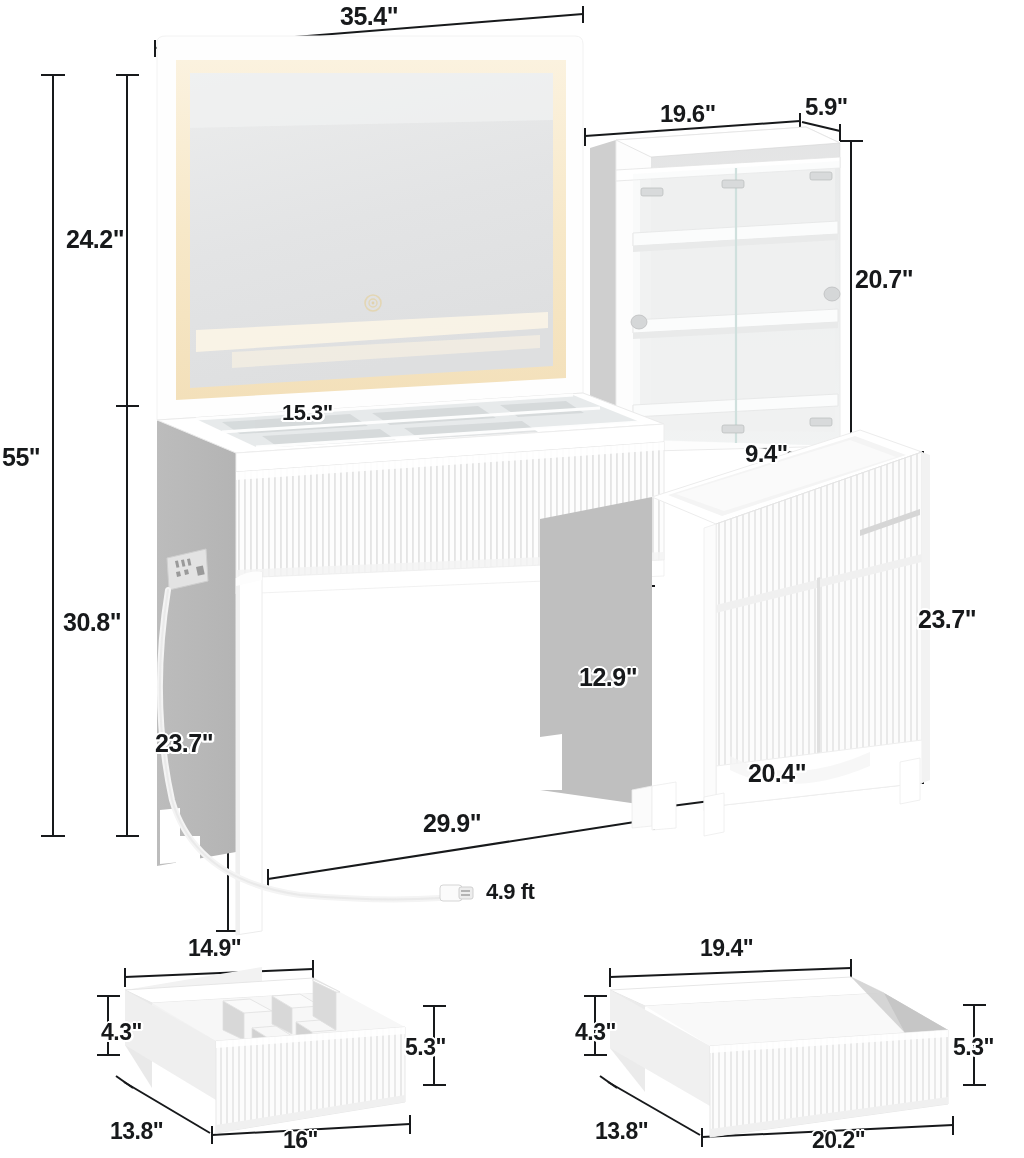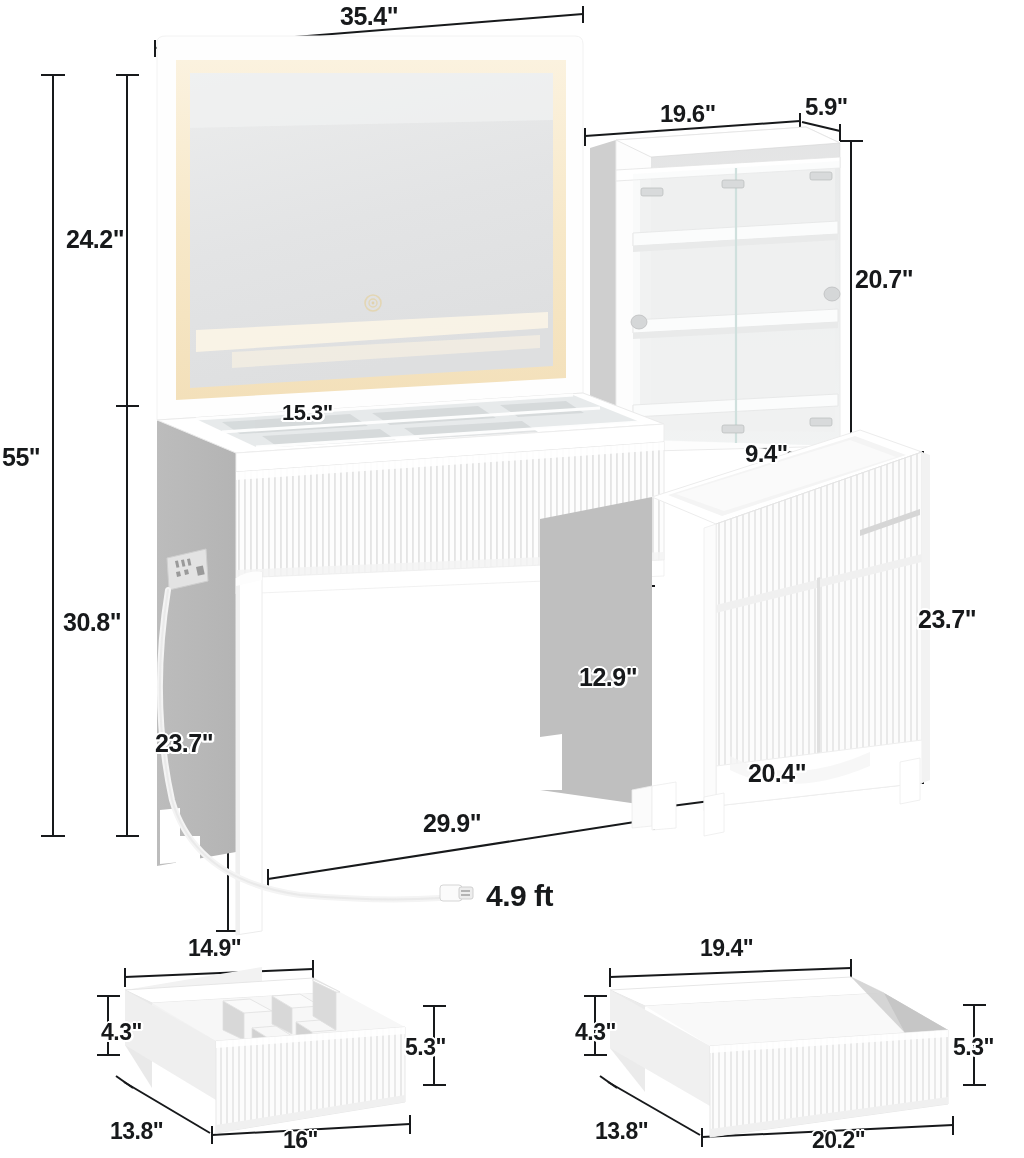--- a/index.html
+++ b/index.html
@@ -419,21 +419,21 @@
 
 </svg>
 
 <div class="dimlabel" style="left:340px;top:2px;font-size:25px;">35.4"</div>
 <div class="dimlabel" style="left:66px;top:225px;font-size:25px;">24.2"</div>
 <div class="dimlabel" style="left:2px;top:443px;font-size:25px;">55"</div>
 <div class="dimlabel" style="left:63px;top:608px;font-size:25px;">30.8"</div>
 <div class="dimlabel" style="left:282px;top:400px;font-size:22px;">15.3"</div>
 <div class="dimlabel" style="left:155px;top:729px;font-size:25px;">23.7"</div>
 <div class="dimlabel" style="left:423px;top:809px;font-size:25px;">29.9"</div>
-<div class="dimlabel" style="left:486px;top:879px;font-size:30px;text-align:right;">4.9 ft</div>
+<div class="dimlabel" style="left:486px;top:879px;font-size:22px;text-align:right;">4.9 ft</div>
 <div class="dimlabel" style="left:660px;top:100px;font-size:24px;">19.6"</div>
 <div class="dimlabel" style="left:805px;top:93px;font-size:24px;">5.9"</div>
 <div class="dimlabel" style="left:855px;top:265px;font-size:25px;">20.7"</div>
 <div class="dimlabel" style="left:745px;top:440px;font-size:24px;">9.4"</div>
 <div class="dimlabel" style="left:918px;top:605px;font-size:25px;">23.7"</div>
 <div class="dimlabel" style="left:579px;top:663px;font-size:25px;">12.9"</div>
 <div class="dimlabel" style="left:748px;top:759px;font-size:25px;">20.4"</div>
 
 <div class="dimlabel" style="left:188px;top:935px;font-size:23px;">14.9"</div>
 <div class="dimlabel" style="left:101px;top:1019px;font-size:23px;">4.3"</div>

